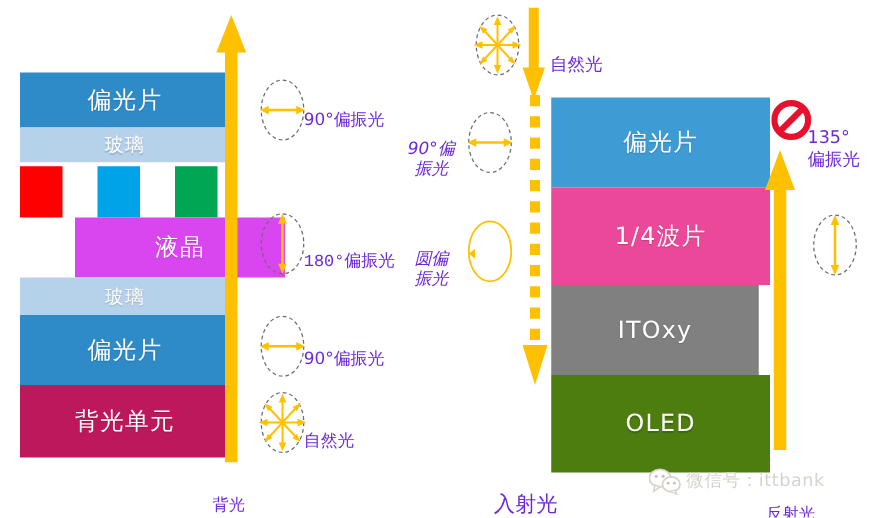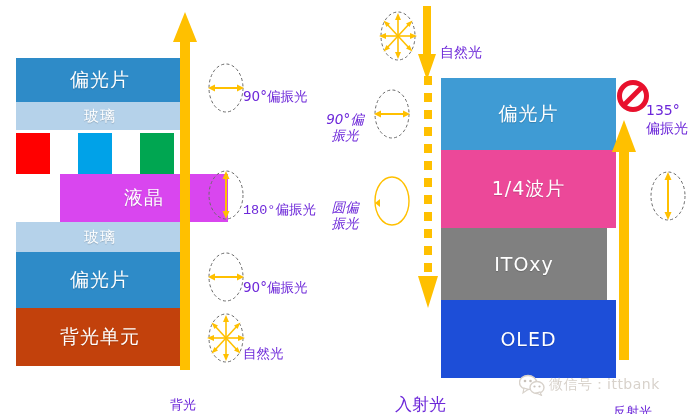--- a/index.html
+++ b/index.html
@@ -76,21 +76,21 @@
   </div>
 
   <div class="layer glass" style="left:16px;top:222px;width:168px;height:30px;background:#b5d2ea;">
     <span>玻璃</span>
   </div>
 
   <div class="layer" style="left:16px;top:252px;width:168px;height:56px;background:#2e8bc8;font-size:19px;">
     <span>偏光片</span>
   </div>
 
-  <div class="layer" style="left:16px;top:308px;width:168px;height:58px;background:#c2410c;font-size:19px;">
+  <div class="layer" style="left:16px;top:308px;width:168px;height:58px;background:#be185d;font-size:19px;">
     <span>背光单元</span>
   </div>
 
   <svg class="arrow" style="left:172px;top:12px;" width="26" height="358" viewBox="0 0 26 358">
     <polygon points="13,0 25,30 18,30 18,358 8,358 8,30 1,30" fill="#ffc000"></polygon>
   </svg>
   <div class="lbl" style="left:170px;top:381px;font-size:13px;">背光</div>
 
   <svg class="ellipse" style="left:206px;top:62px;" width="40" height="52" viewBox="0 0 40 52">
     <ellipse cx="20" cy="26" rx="17" ry="24" fill="none" stroke="#6b6b6b" stroke-width="1" stroke-dasharray="3,2.4"></ellipse>
@@ -190,21 +190,21 @@
 
   <div class="layer" style="left:441px;top:78px;width:175px;height:72px;background:#3f9bd4;font-size:19px;">
     <span>偏光片</span>
   </div>
   <div class="layer" style="left:441px;top:150px;width:175px;height:78px;background:#ec4899;font-size:19px;">
     <span>1/4波片</span>
   </div>
   <div class="layer" style="left:441px;top:228px;width:166px;height:72px;background:#808080;font-size:19px;">
     <span>ITOxy</span>
   </div>
-  <div class="layer" style="left:441px;top:300px;width:175px;height:78px;background:#1d4ed8;font-size:19px;">
+  <div class="layer" style="left:441px;top:300px;width:175px;height:78px;background:#4d7c0f;font-size:19px;">
     <span>OLED</span>
   </div>
 
   <svg class="arrow" style="left:611px;top:120px;" width="26" height="240" viewBox="0 0 26 240">
     <polygon points="13,0 25,32 18,32 18,240 8,240 8,32 1,32" fill="#ffc000"></polygon>
   </svg>
   <div class="lbl" style="left:613px;top:388px;font-size:13px;">反射光</div>
 
   <svg class="abs" style="left:617px;top:80px;" width="32" height="32" viewBox="0 0 32 32">
     <circle cx="16" cy="16" r="13.5" fill="none" stroke="#e8112d" stroke-width="5"></circle>

